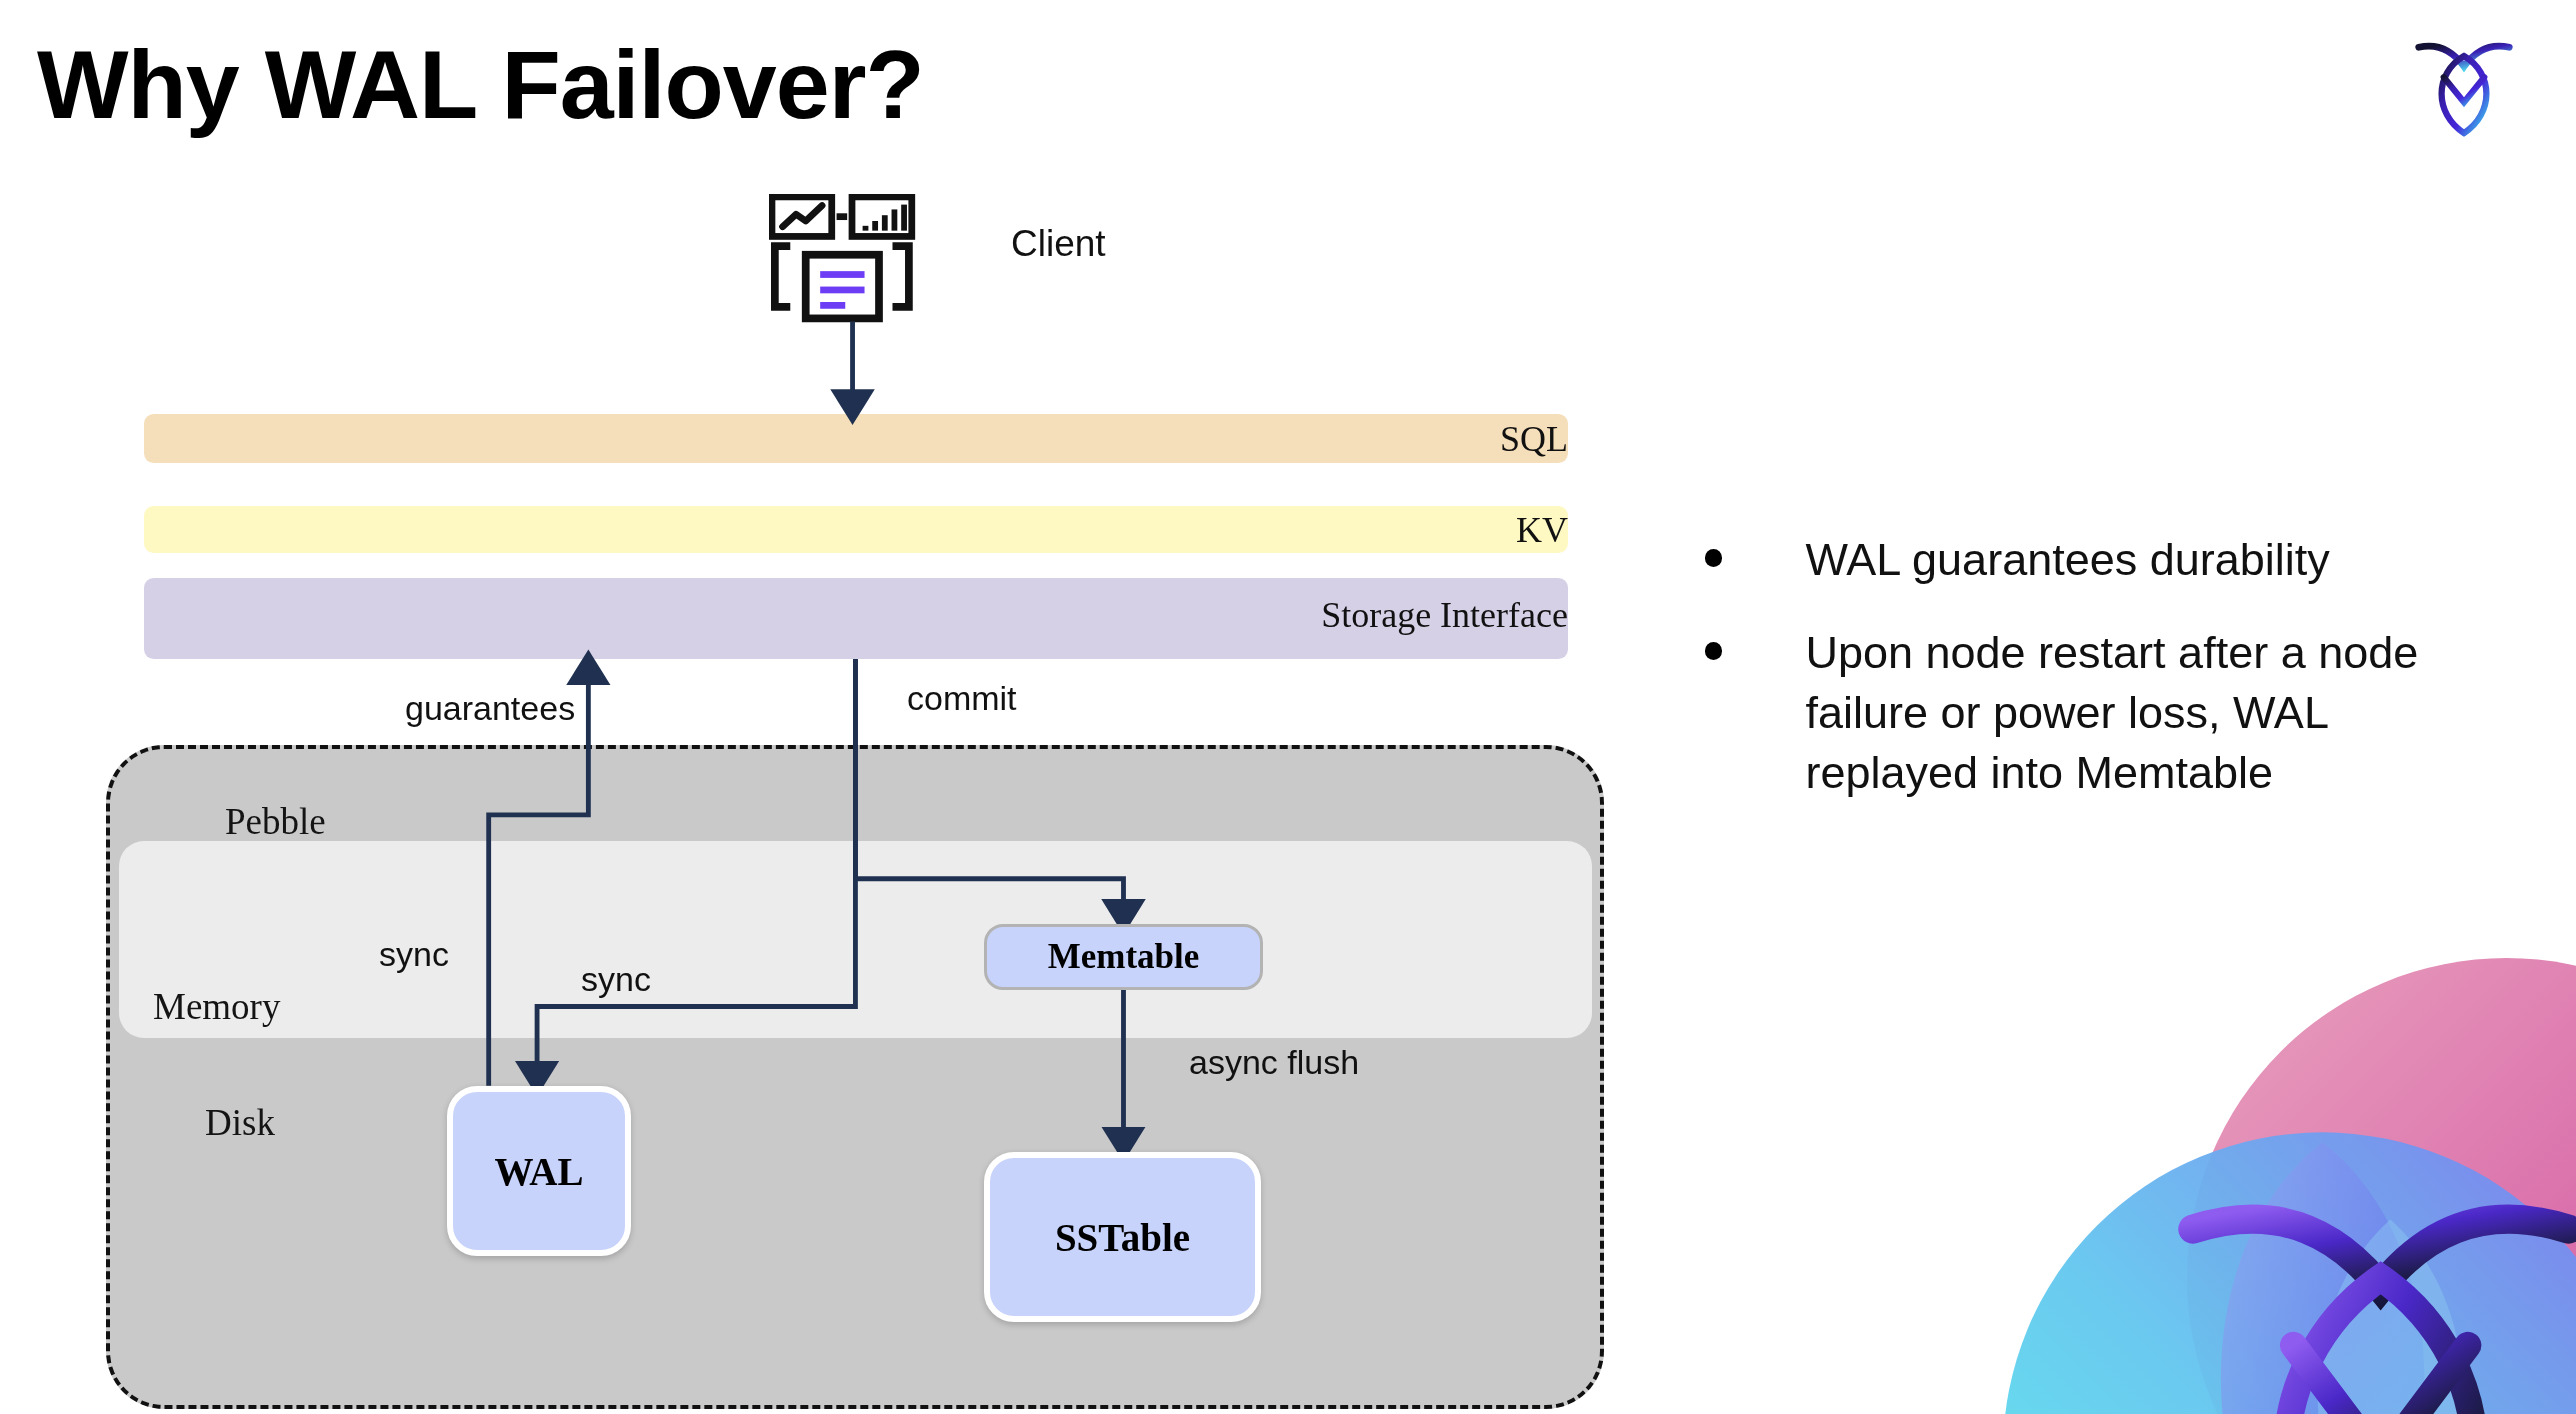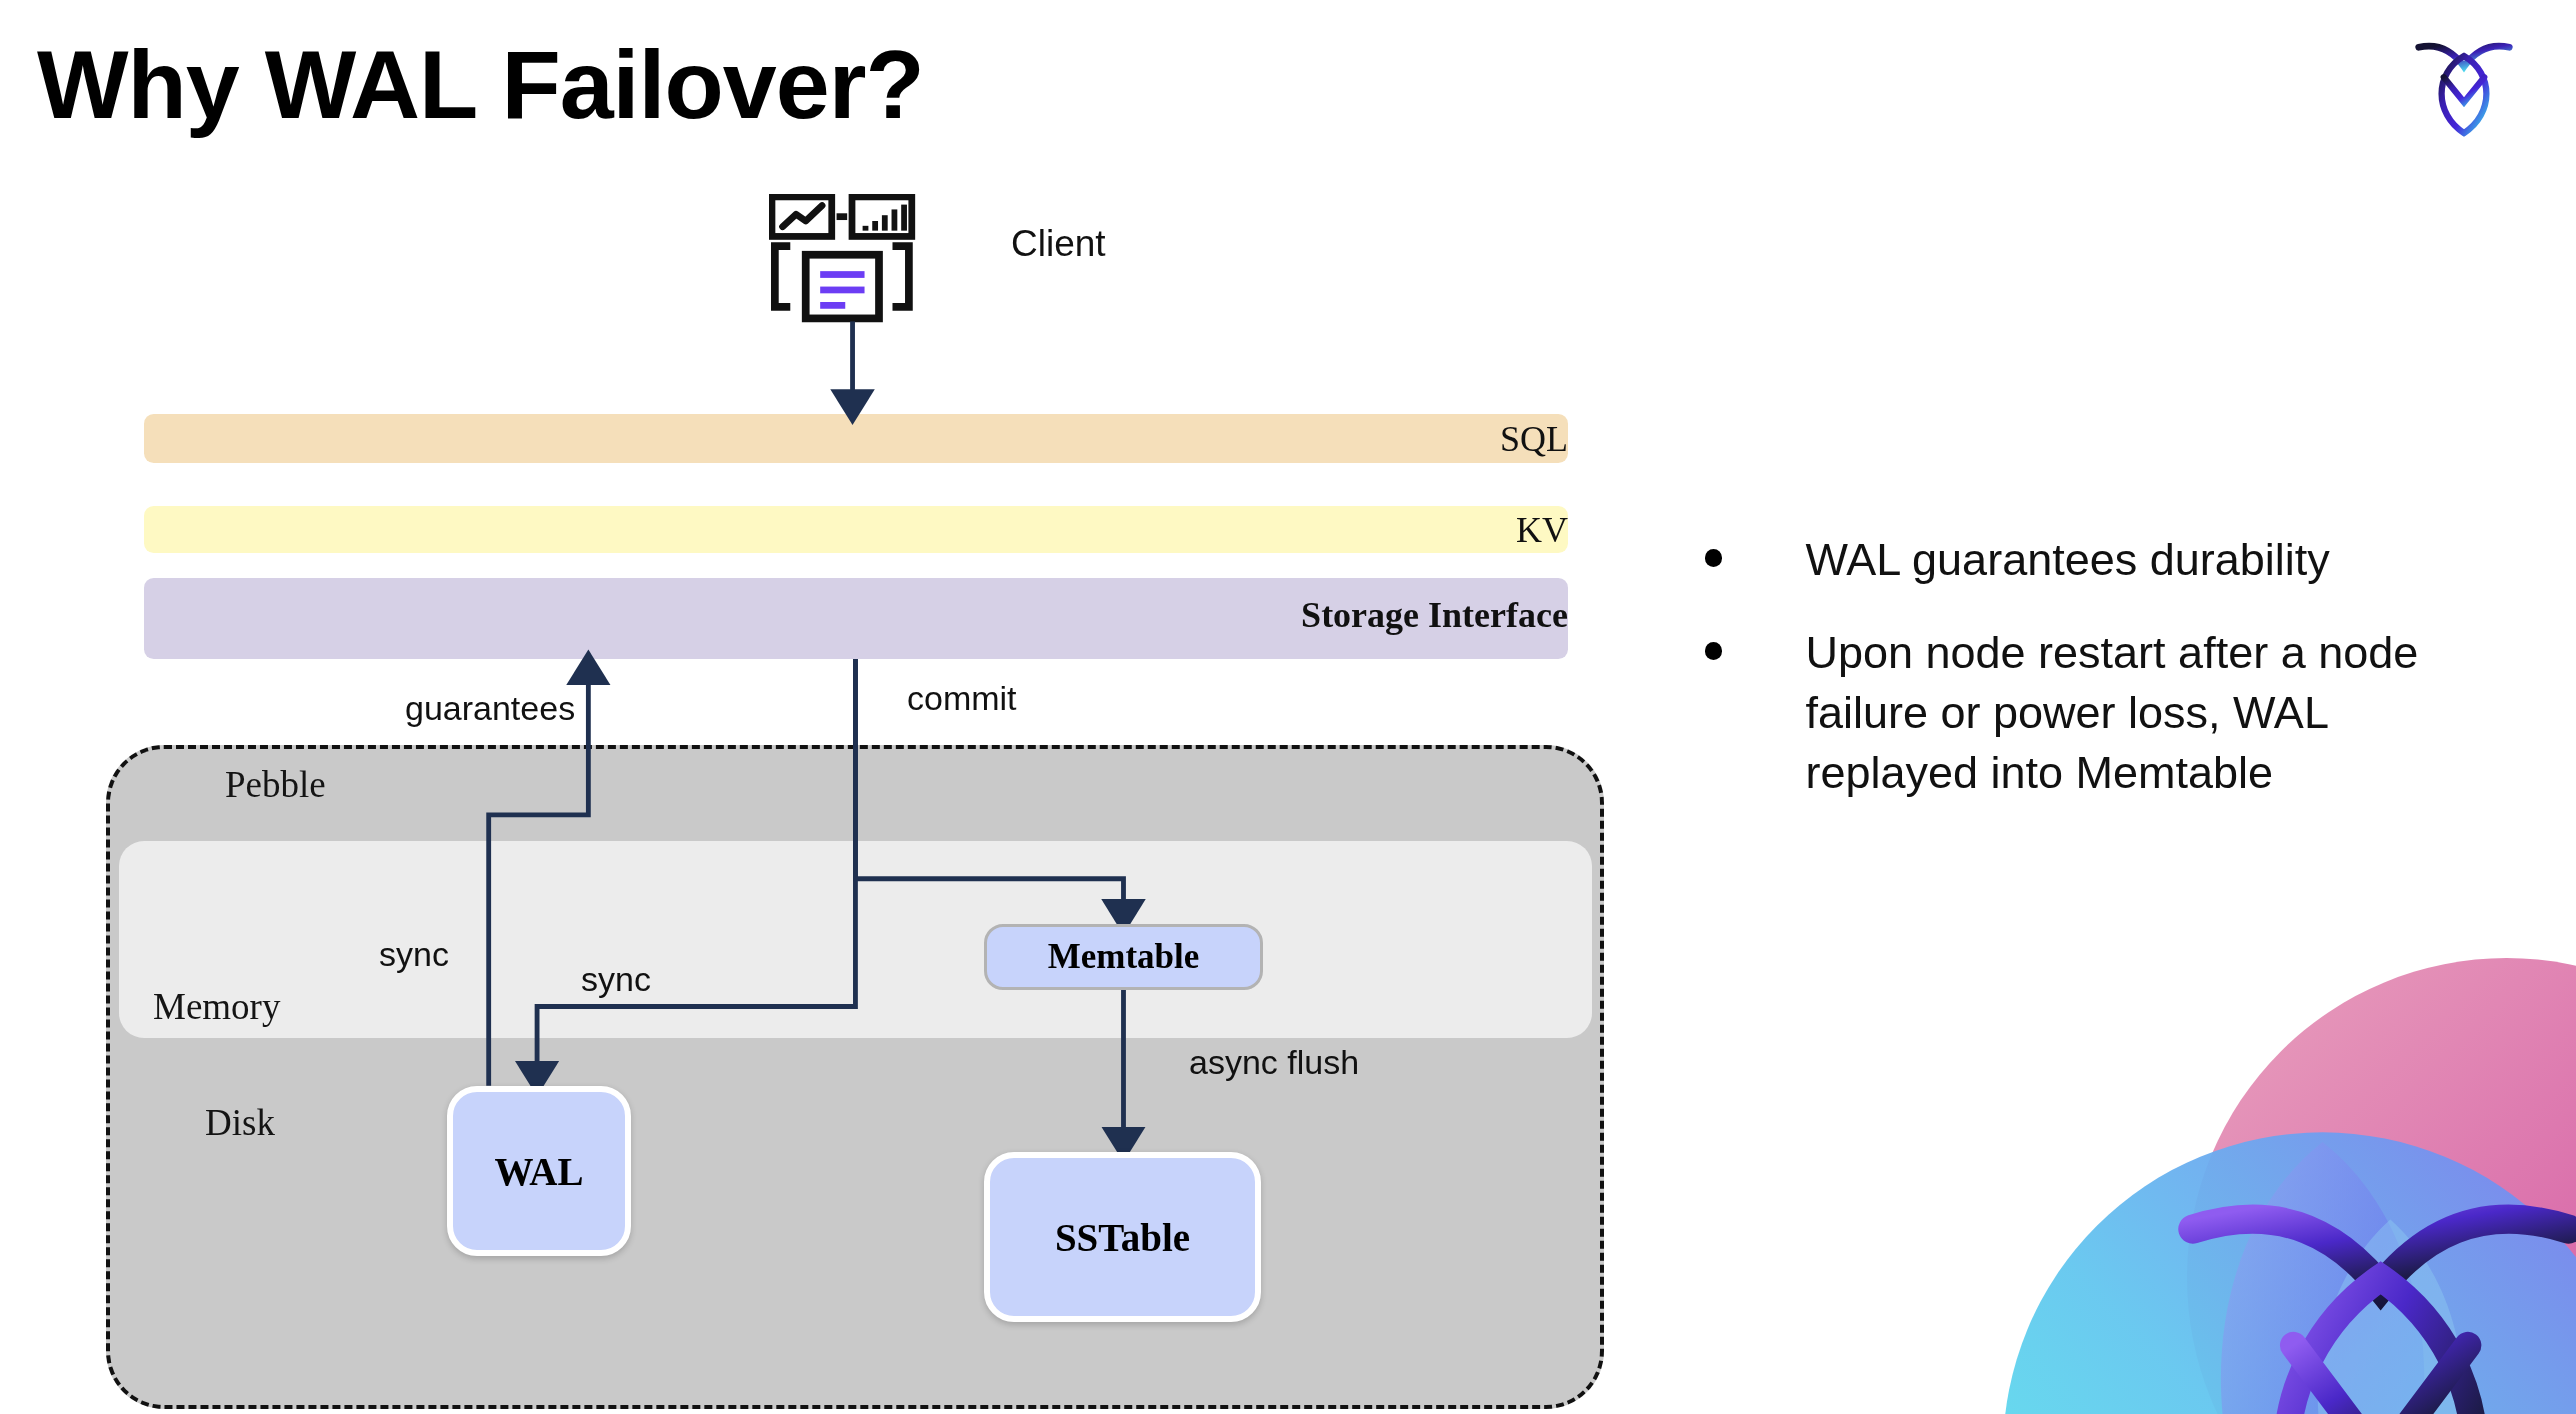--- a/index.html
+++ b/index.html
@@ -69,35 +69,35 @@
     display:flex;
     align-items:center;
     justify-content:flex-end;
     font-family:"Liberation Serif", serif;
     font-size:36px;
     color:#111111;
   }
   #bar-sql{ top:414px; height:49px; background:#f5dfba; }
   #bar-kv{  top:506px; height:47px; background:#fef9c3; }
   #bar-si{  top:578px; height:81px; background:#d6d0e6; }
-  #bar-si .bar-text{ transform:translateY(-3.9px);font-weight:bold; }
+  #bar-si .bar-text{ transform:translateY(-3.9px); }
 
   
   #pebble{
     position:absolute;
     left:106px; top:745px;
     width:1498px; height:664px;
     border:4.8px dashed #111111;
     border-radius:58px;
     background:#c9c9c9;
     box-sizing:border-box;
   }
   #pebble-label{
     position:absolute;
-    left:225px; top:763px;
+    left:225px; top:800px;
     font-family:"Liberation Serif", serif;
     font-size:37px;
     color:#141414;
   }
   #memory-box{
     position:absolute;
     left:119px; top:841px;
     width:1473px; height:197px;
     background:#ececec;
     border-radius:25px;

